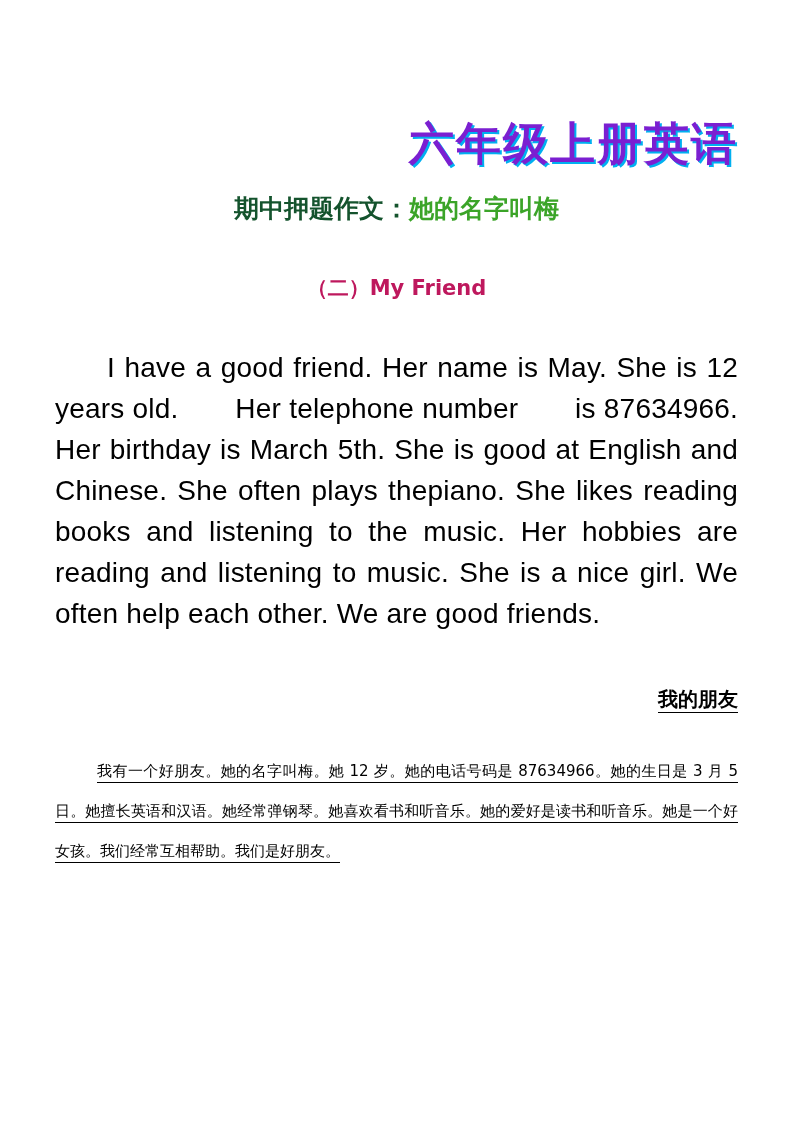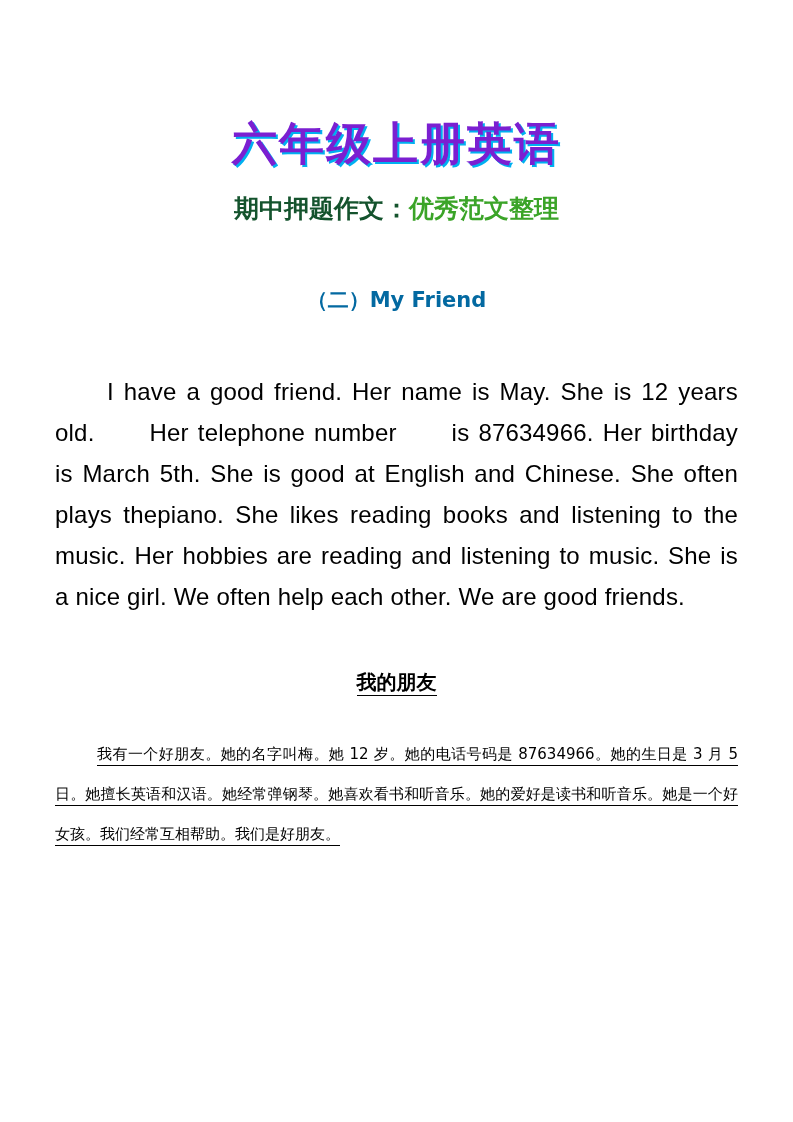--- a/index.html
+++ b/index.html
@@ -19,21 +19,21 @@
     width: 793px;
     height: 1122px;
     box-sizing: border-box;
     padding: 0 55px;
   }
 
   
   .main-title {
     margin: 0;
     padding-top: 118px;
-    text-align: center;
+    text-align: right;
     font-family: "DejaVu Sans", sans-serif;
     font-size: 45px;
     font-weight: bold;
     letter-spacing: 2px;
     color: #7b1fd1;
     text-shadow: 2px 2px 0 #00b0f0;
     line-height: 1.15;
   }
   .sub-title {
     margin: 0;
@@ -41,49 +41,49 @@
     text-align: center;
     font-family: "DejaVu Sans", sans-serif;
     font-size: 25px;
     font-weight: bold;
     line-height: 1.2;
   }
   .sub-title .part-a { color: #14532d; }
   .sub-title .part-b { color: #3ba428; }
 
   .section-title {
-    margin: 12px;
+    margin: 0;
     padding-top: 52px;
     text-align: center;
     font-size: 21px;
     font-weight: bold;
-    color: #0369a1;
+    color: #be185d;
     font-family: "DejaVu Sans", sans-serif;
     line-height: 1.2;
   }
 
   
   .eng-body {
     margin: 0;
     padding-top: 46px;
     font-family: "Liberation Sans", sans-serif;
-    font-size: 24px;
+    font-size: 28px;
     line-height: 41px;
     color: #000000;
     text-align: justify;
     text-justify: inter-word;
     text-indent: 52px;
     letter-spacing: 0.2px;
   }
 
   
   .cn-heading {
     margin: 0;
     padding-top: 52px;
-    text-align: center;
+    text-align: right;
     font-family: "DejaVu Sans", sans-serif;
     font-size: 20px;
     font-weight: bold;
     color: #000000;
   }
   .cn-heading span {
     border-bottom: 1.5px solid #000;
     padding-bottom: 1px;
   }
 
@@ -104,21 +104,21 @@
   }
 </style>
 </head>
 <body>
 
 <div class="page">
 
   <h1 class="main-title">六年级上册英语</h1>
 
   <h2 class="sub-title">
-    <span class="part-a">期中押题作文：</span><span class="part-b">优秀范文整理</span>
+    <span class="part-a">期中押题作文：</span><span class="part-b">她的名字叫梅</span>
   </h2>
 
   <h3 class="section-title">（二）My Friend</h3>
 
   <p class="eng-body">I have a good friend. Her name is May. She is 12 years old.　　Her telephone number　　is 87634966.  Her  birthday is March 5th. She is good at English and Chinese.  She  often  plays thepiano. She likes  reading  books  and  listening  to  the  music.  Her  hobbies  are reading and listening to music. She is a  nice  girl. We often help  each other. We are good friends.</p>
 
   <div class="cn-heading">
     <span>我的朋友</span>
   </div>
 

